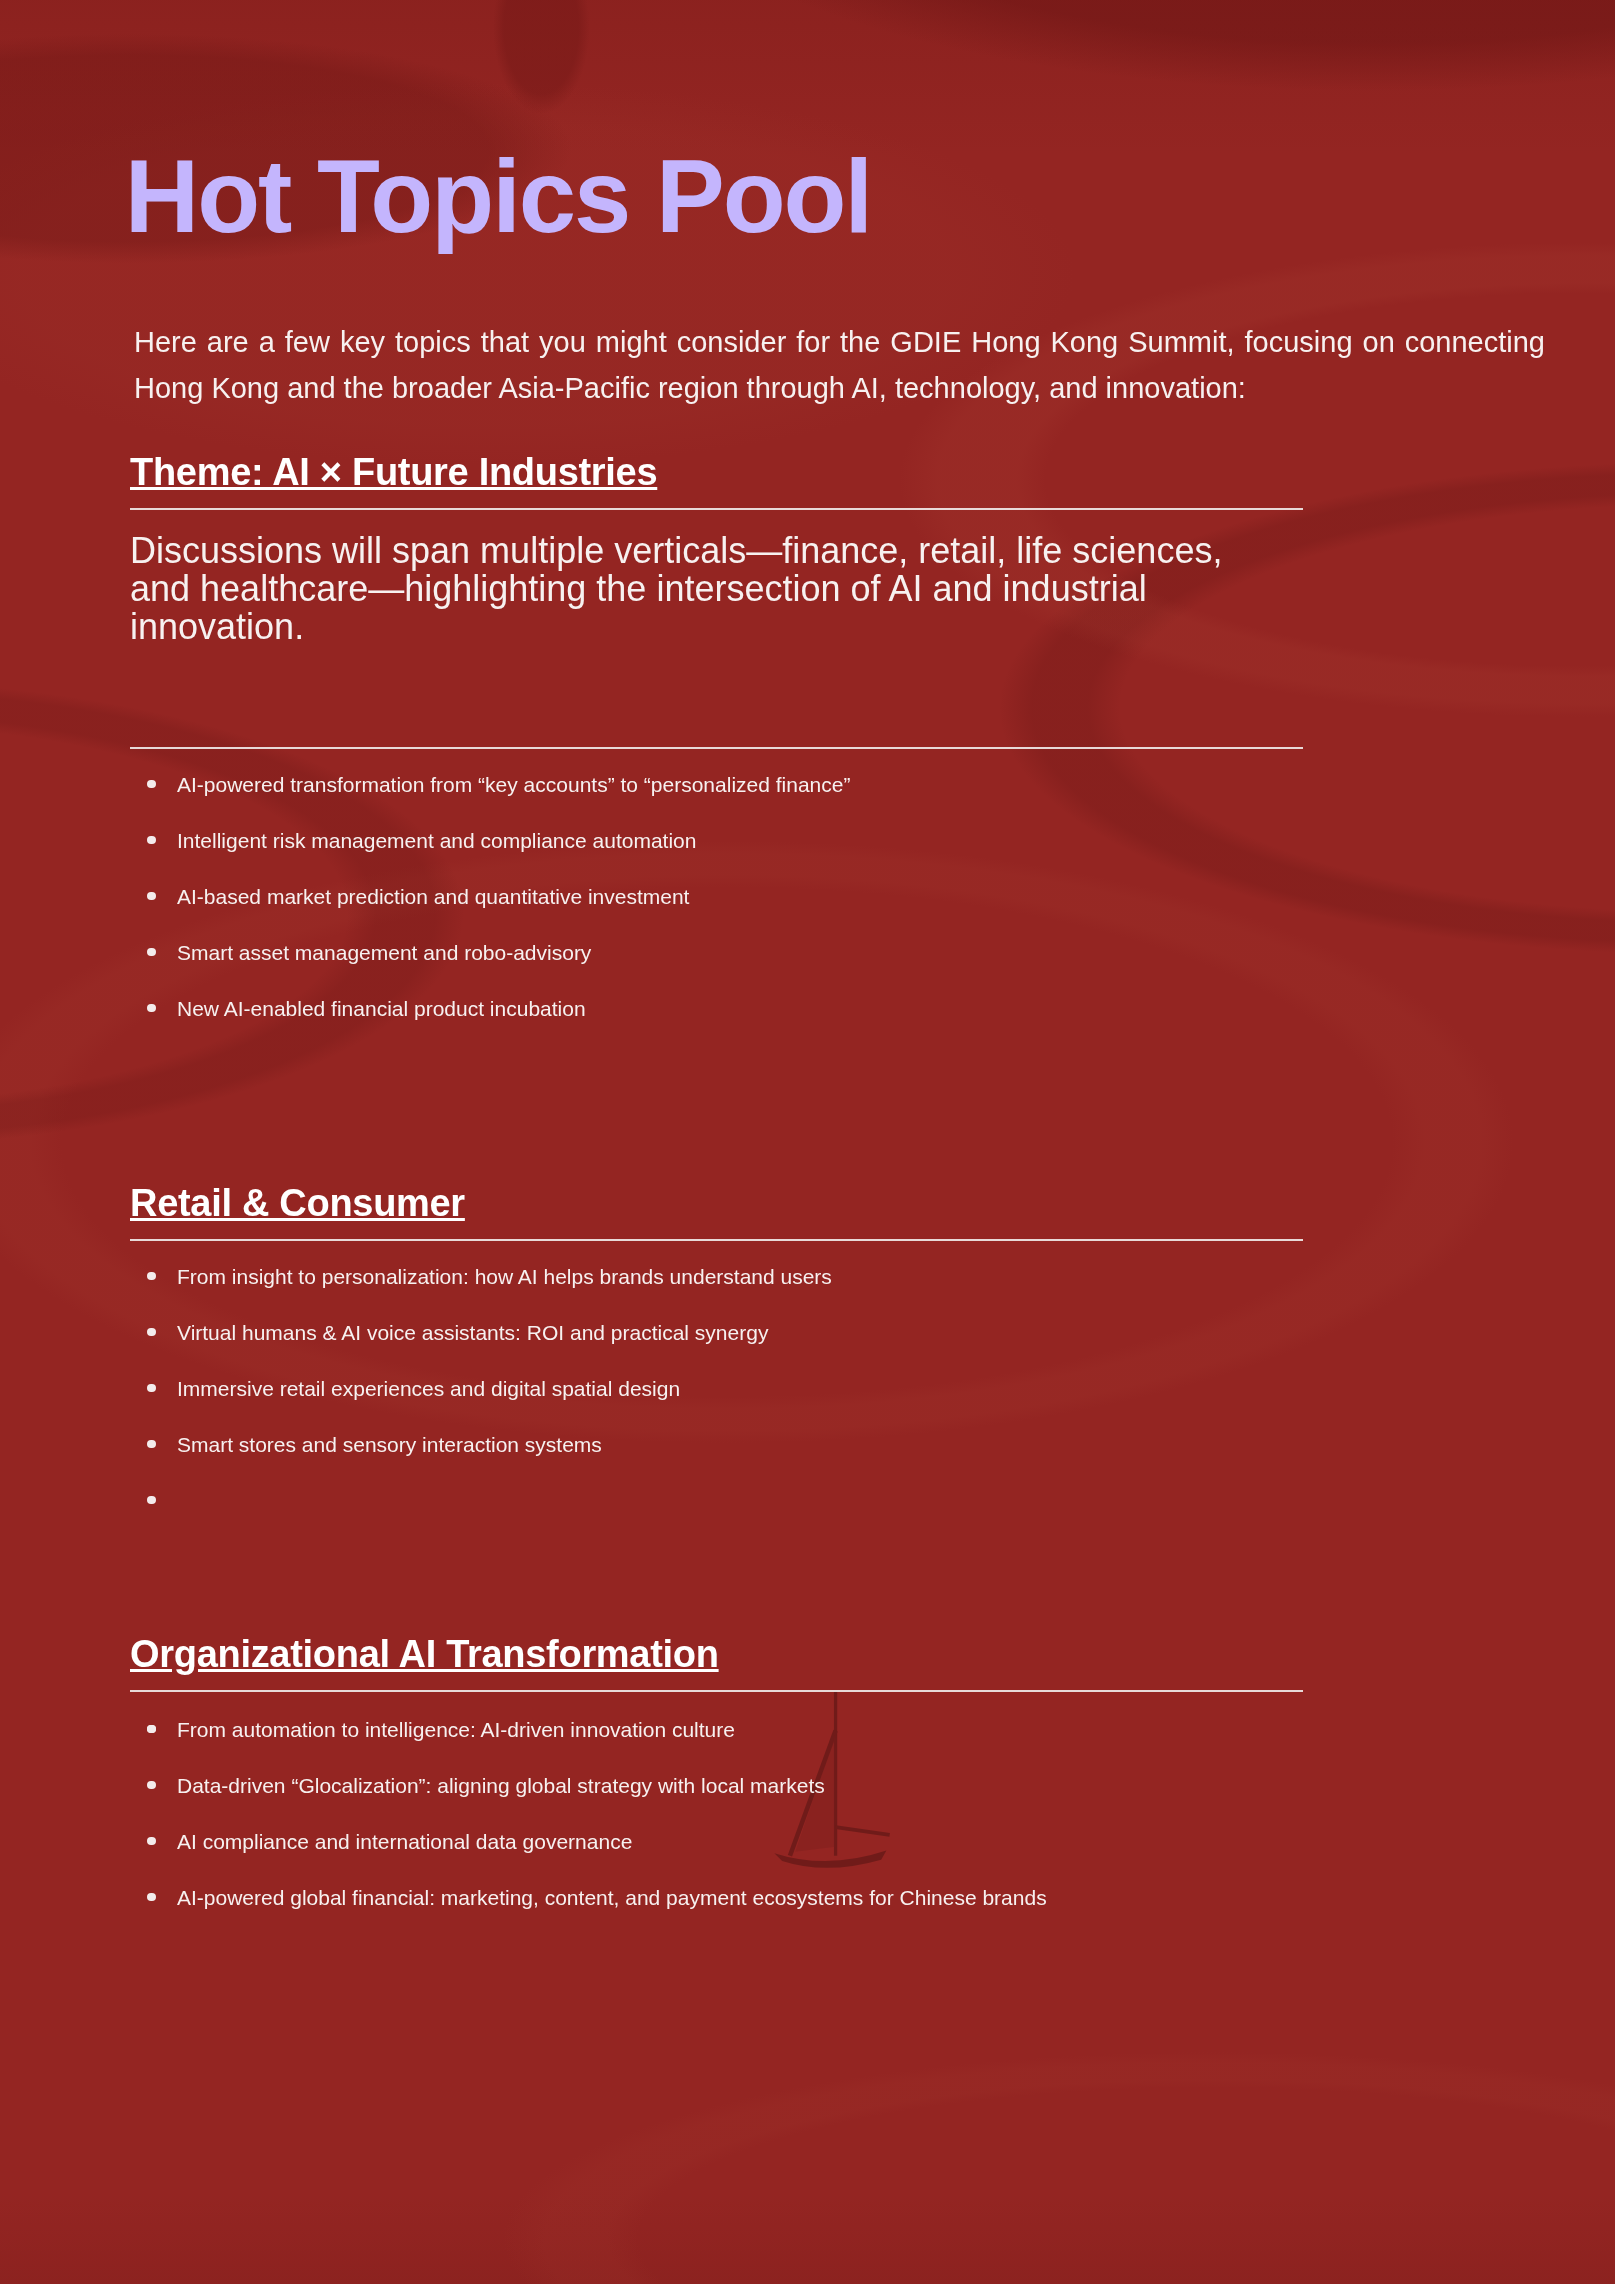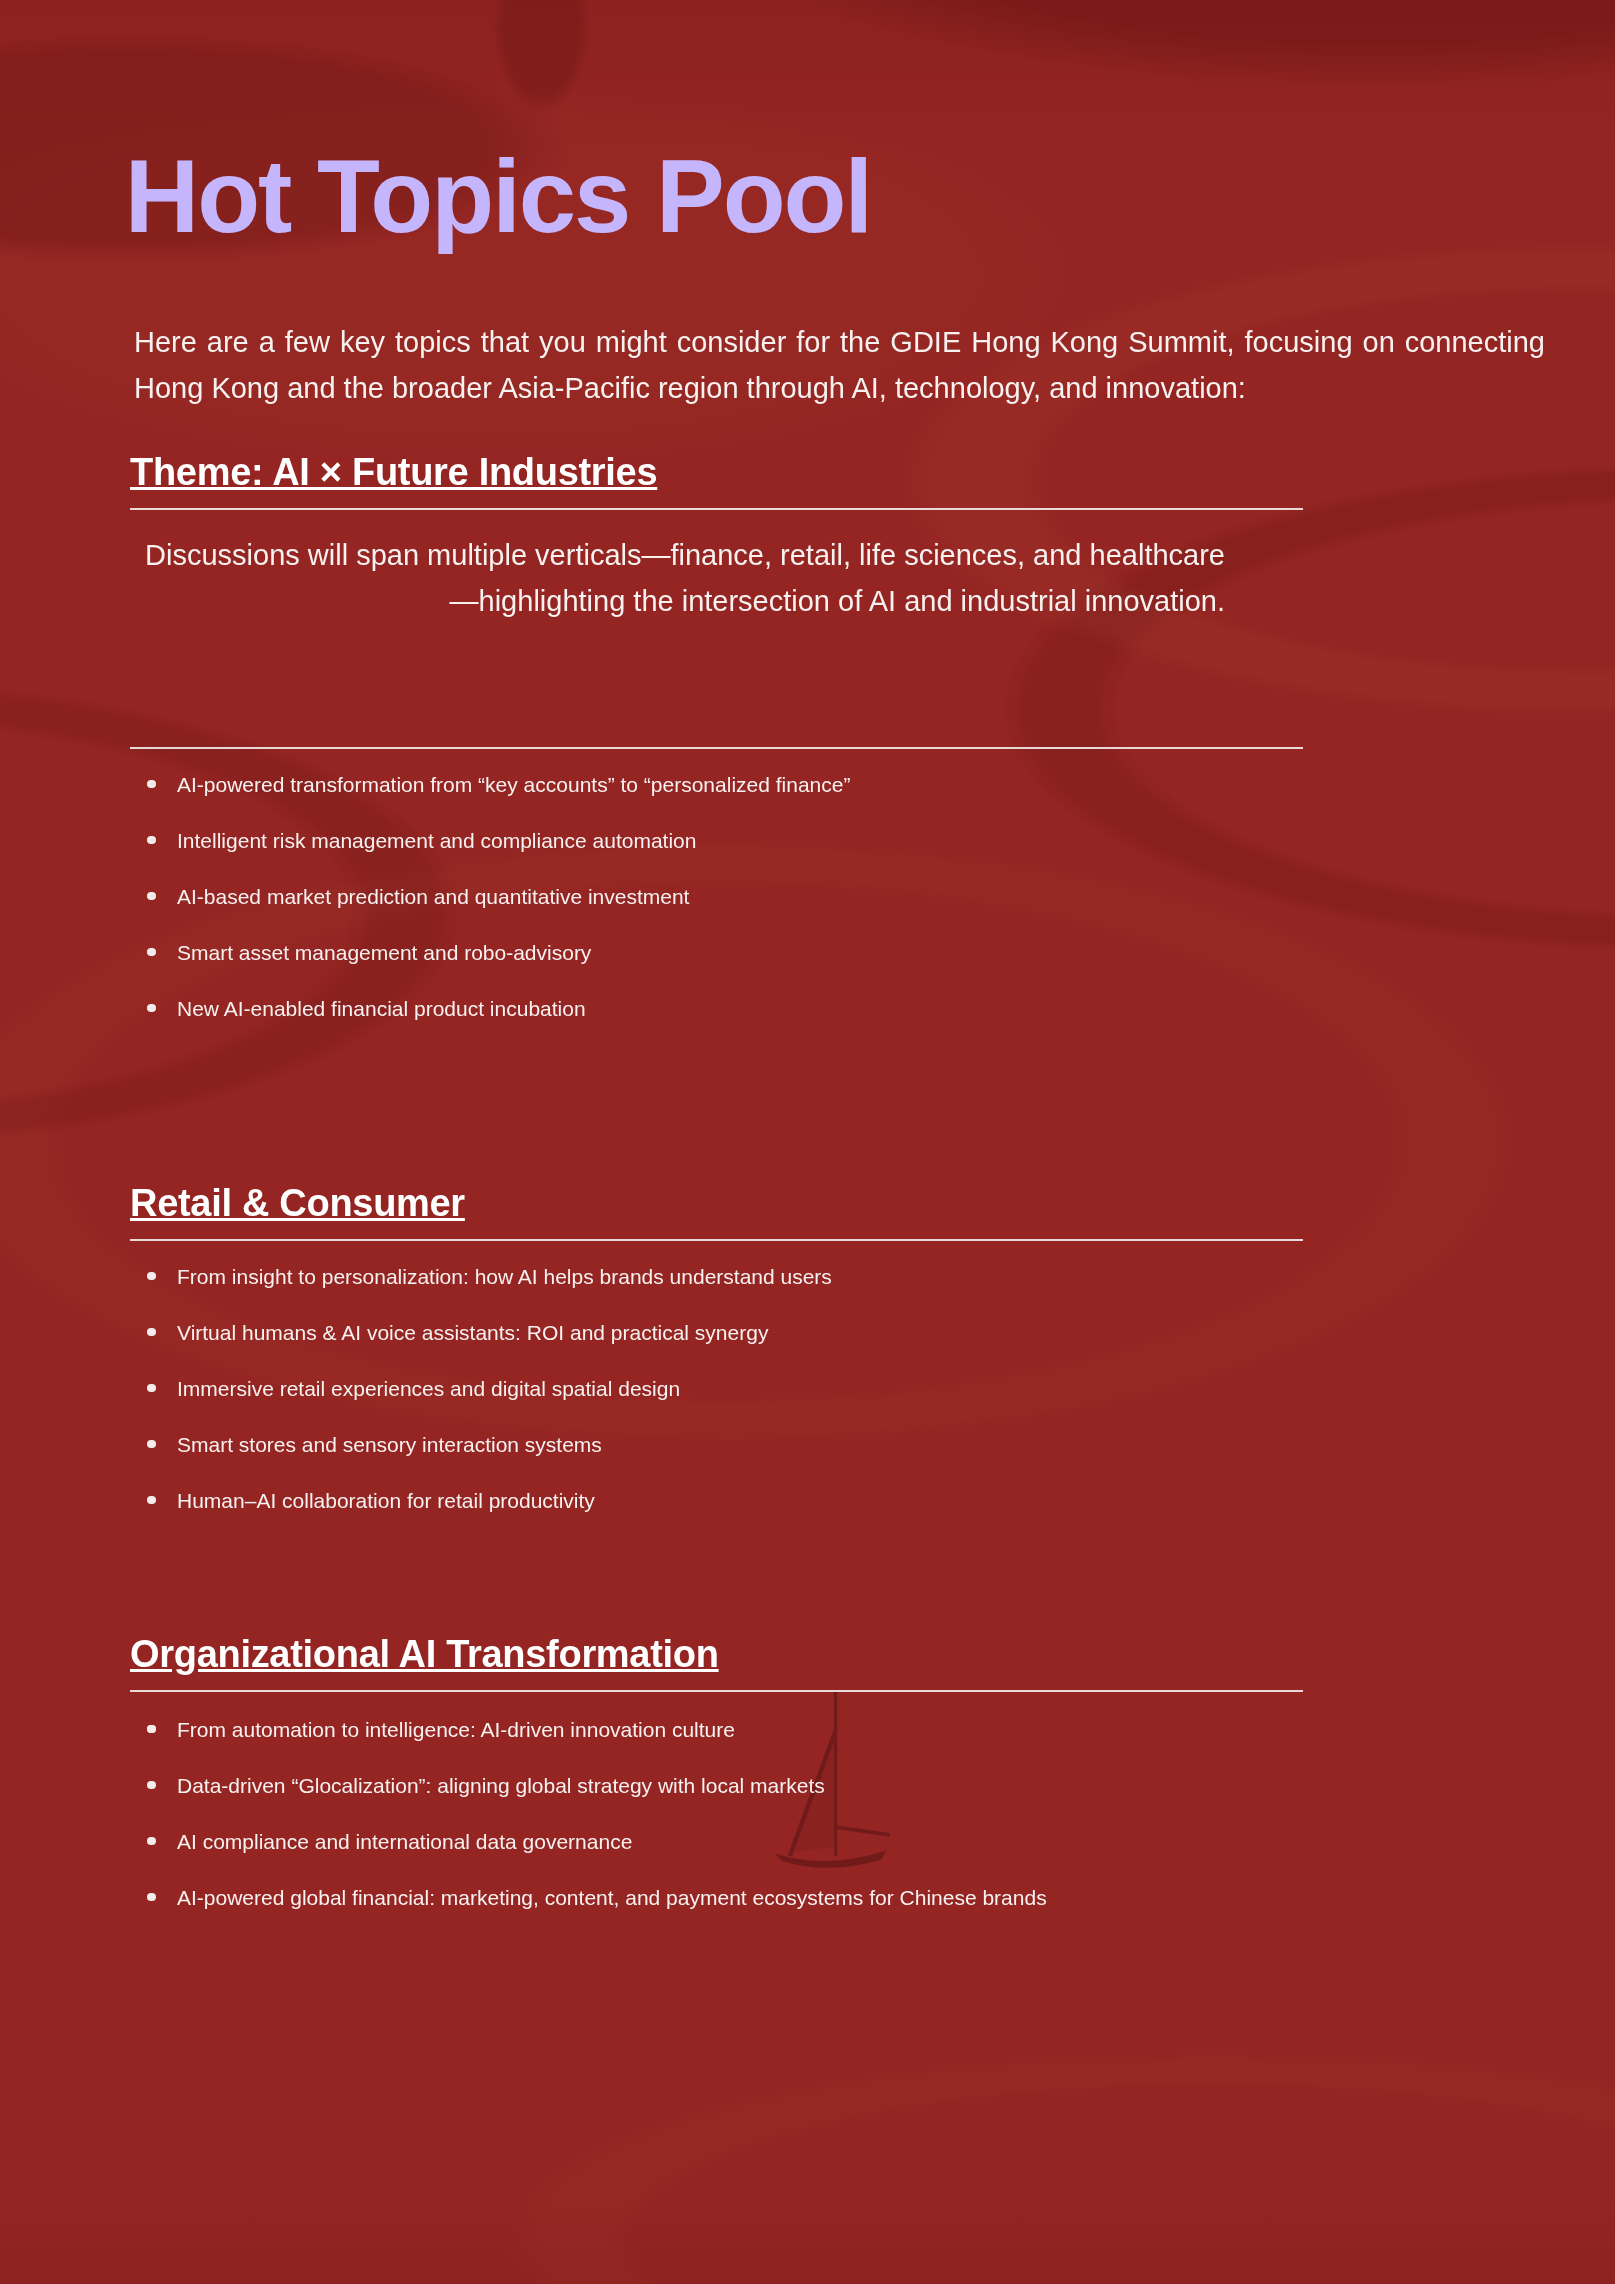--- a/index.html
+++ b/index.html
@@ -44,21 +44,21 @@
   .sec h2{
     margin:0;font-size:38px;line-height:46px;font-weight:700;letter-spacing:-0.3px;
     color:#ffffff;white-space:nowrap;text-decoration:underline;
   }
   .rule{
     width:1173px;height:2px;margin-top:13px;
     background:#efe9e8;opacity:0.92;border:none;
   }
   .sec p.body{
     margin:21.5px 0 0 0;max-width:1095px;
-    font-size:29px;line-height:46px;text-align:right;
+    font-size:36px;line-height:38px;
   }
   ul.bullets{
     list-style:none;margin:17px 0 0 17px;padding:0;
   }
   ul.bullets li{
     position:relative;padding-left:30px;margin-bottom:19px;
     font-size:21px;line-height:37px;max-width:1069px;
   }
   .dot{
     position:absolute;left:0;top:13.7px;width:8.5px;height:8.5px;border-radius:50%;
@@ -105,21 +105,21 @@
   </section>
 
   <section class="sec sec-retail">
     <h2>Retail &amp; Consumer</h2>
     <div class="rule"></div>
     <ul class="bullets">
       <li><span class="dot"></span><span>From insight to personalization: how AI helps brands understand users</span></li>
       <li><span class="dot"></span><span>Virtual humans &amp; AI voice assistants: ROI and practical synergy</span></li>
       <li><span class="dot"></span><span>Immersive retail experiences and digital spatial design</span></li>
       <li><span class="dot"></span><span>Smart stores and sensory interaction systems</span></li>
-      <li><span class="dot"></span><span>Human–AI collaboration for retail productivity</span></li>
+      <li><span class="dot"></span></li>
     </ul>
   </section>
 
   <section class="sec sec-org">
     <h2>Organizational AI Transformation</h2>
     <div class="rule"></div>
     <ul class="bullets">
       <li><span class="dot"></span></li>
       <li><span class="dot"></span><span>From automation to intelligence: AI-driven innovation culture</span></li>
       <li><span class="dot"></span><span>Data-driven “Glocalization”: aligning global strategy with local markets</span></li>

